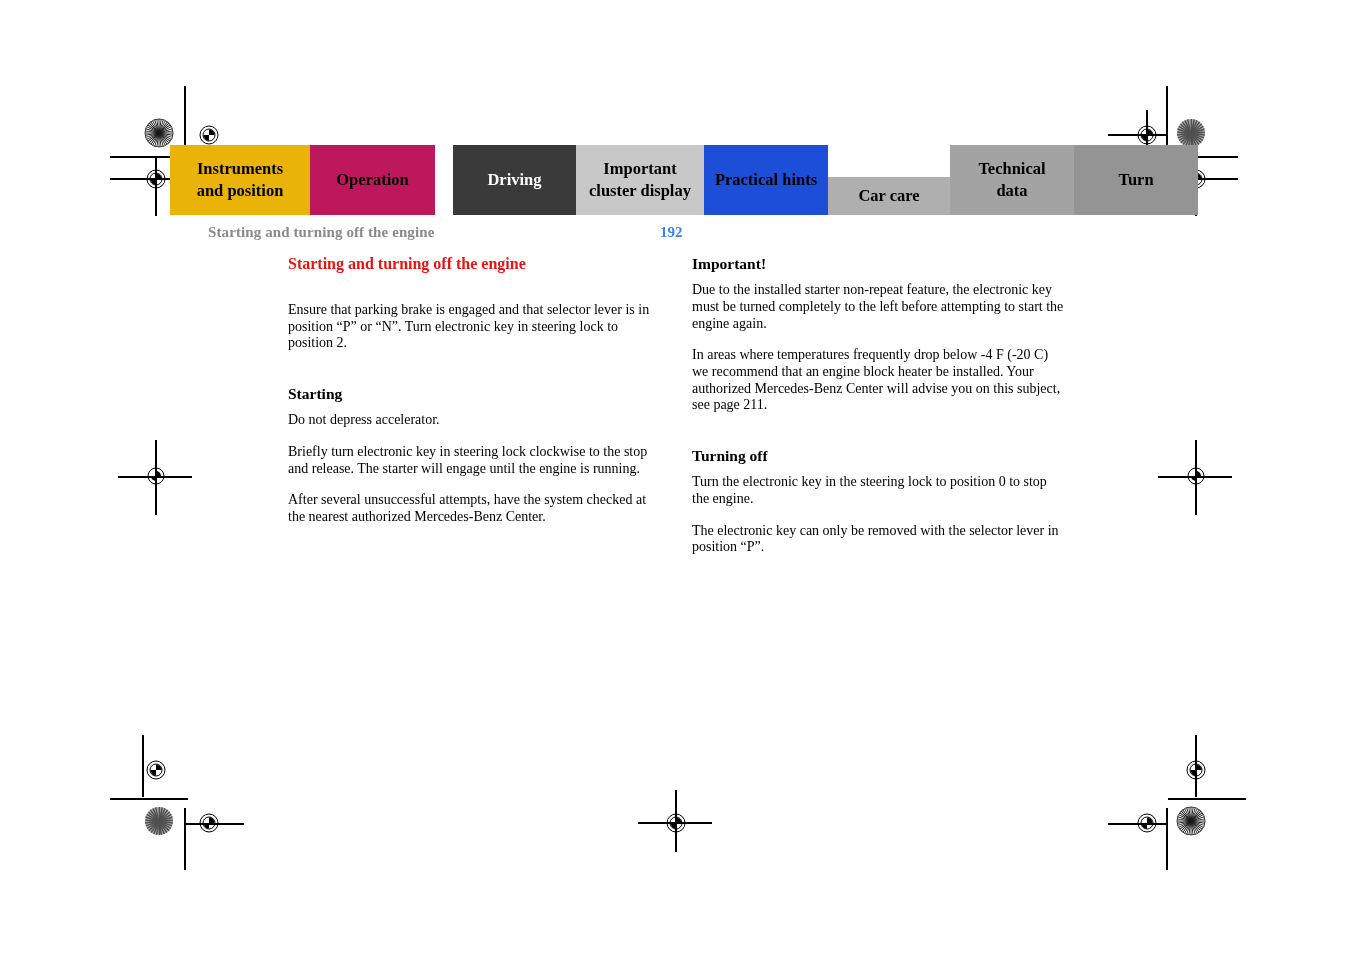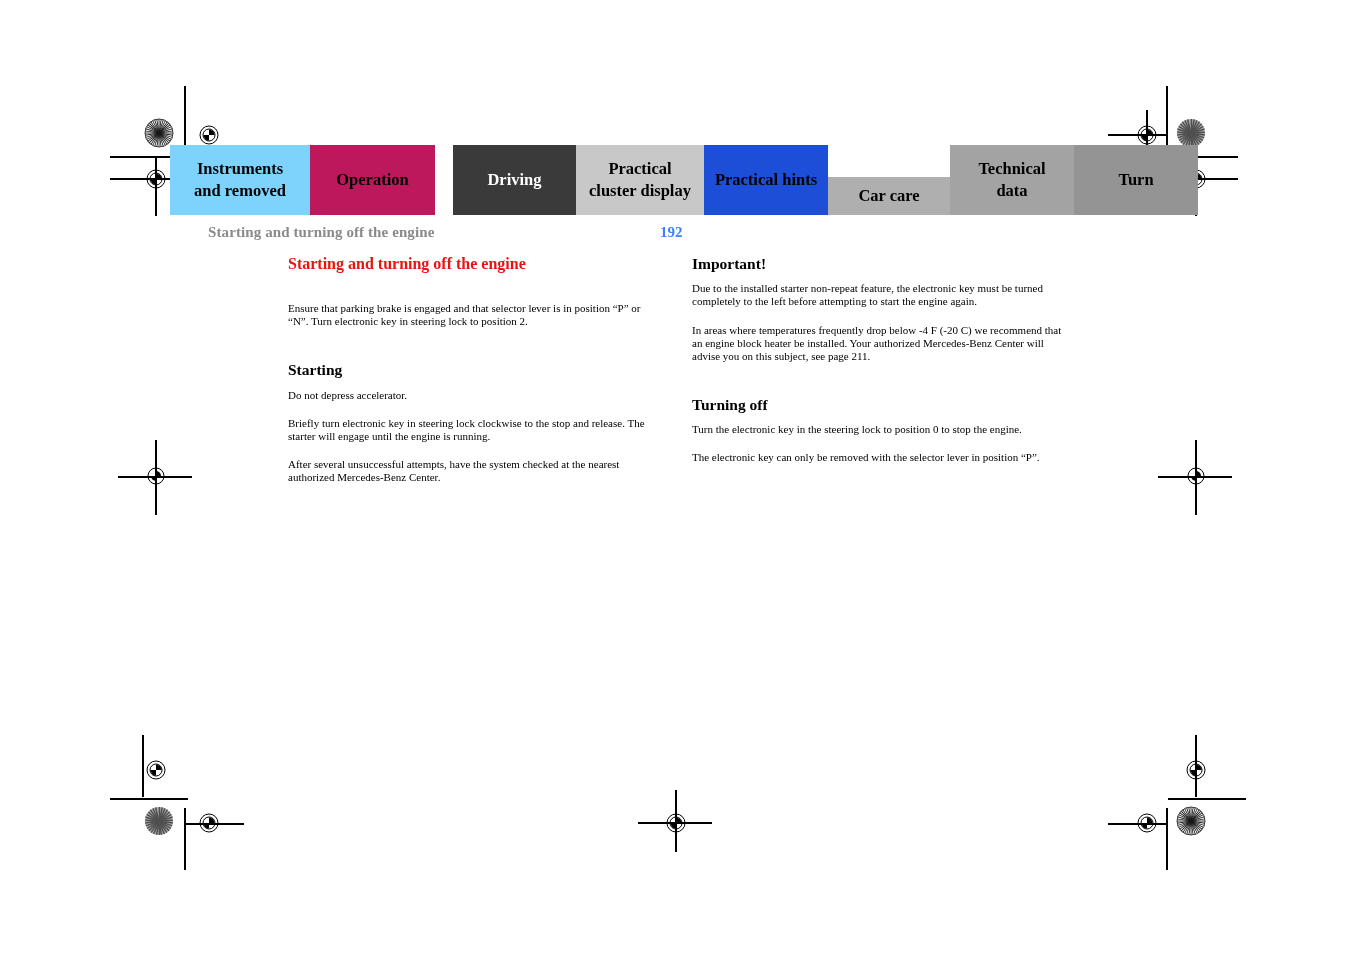--- a/index.html
+++ b/index.html
@@ -97,21 +97,21 @@
     line-height: 1.25;
   }
   .sub-head {
     font-weight: bold;
     font-size: 15.5px;
     margin: 0 0 9px 0;
     line-height: 1.25;
   }
   p.body-par {
     margin: 0 0 15px 0;
-    font-size: 11px;
+    font-size: 14px;
     line-height: 1.19;
     color: #000000;
   }
   p.body-par:last-child { margin-bottom: 0; }
   .gap-lg { height: 17px; }
 </style>
 </head>
 <body>
 
 <div>
@@ -360,31 +360,31 @@
         <rect x="14.6" y="0" width="0.85" height="30" fill="#1a1a1a" transform="rotate(162 15 15)"></rect>
         <rect x="14.6" y="0" width="0.85" height="30" fill="#1a1a1a" transform="rotate(171 15 15)"></rect>
       </g>
       <circle cx="15" cy="15" r="14" fill="none" stroke="#333" stroke-width="1"></circle>
     </svg>
   </div>
 
 </div>
 
 <div class="tabbar" id="tabbar">
-    <div class="tab" style="background: #7dd3fc; width: 140px; flex: 0 0 140px;">
-      <div><span>Instruments</span><br><span>and removed</span></div>
+    <div class="tab" style="background: #eab308; width: 140px; flex: 0 0 140px;">
+      <div><span>Instruments</span><br><span>and position</span></div>
     </div>
     <div class="tab" style="background: #be185d; width: 125px; flex: 0 0 125px;">
       <div>Operation</div>
     </div>
     <div class="tab active" style="background: rgb(58, 58, 58); width: 123px; flex: 0 0 123px;">
       <div>Driving</div>
     </div>
     <div class="tab" style="background: rgb(200, 200, 200); width: 128px; flex: 0 0 128px;">
-      <div><span>Practical</span><br><span>cluster display</span></div>
+      <div><span>Important</span><br><span>cluster display</span></div>
     </div>
     <div class="tab" style="background: #1d4ed8; width: 124px; flex: 0 0 124px;">
       <div>Practical hints</div>
     </div>
     <div class="tab" style="background: rgb(175, 175, 175); width: 122px; flex: 0 0 122px; margin-top: 32px;">
       <div>Car care</div>
     </div>
     <div class="tab" style="background: rgb(163, 163, 163); width: 124px; flex: 0 0 124px;">
       <div><span>Technical</span><br><span>data</span></div>
     </div>

